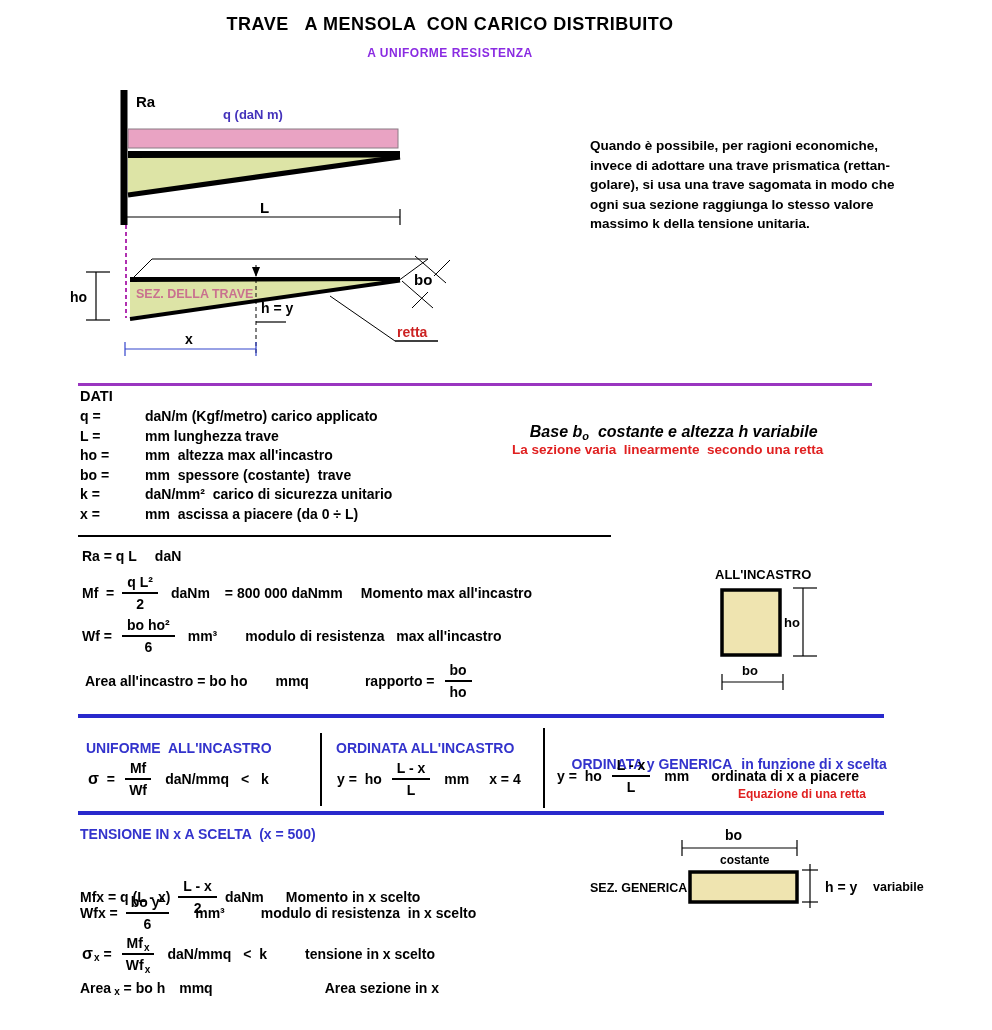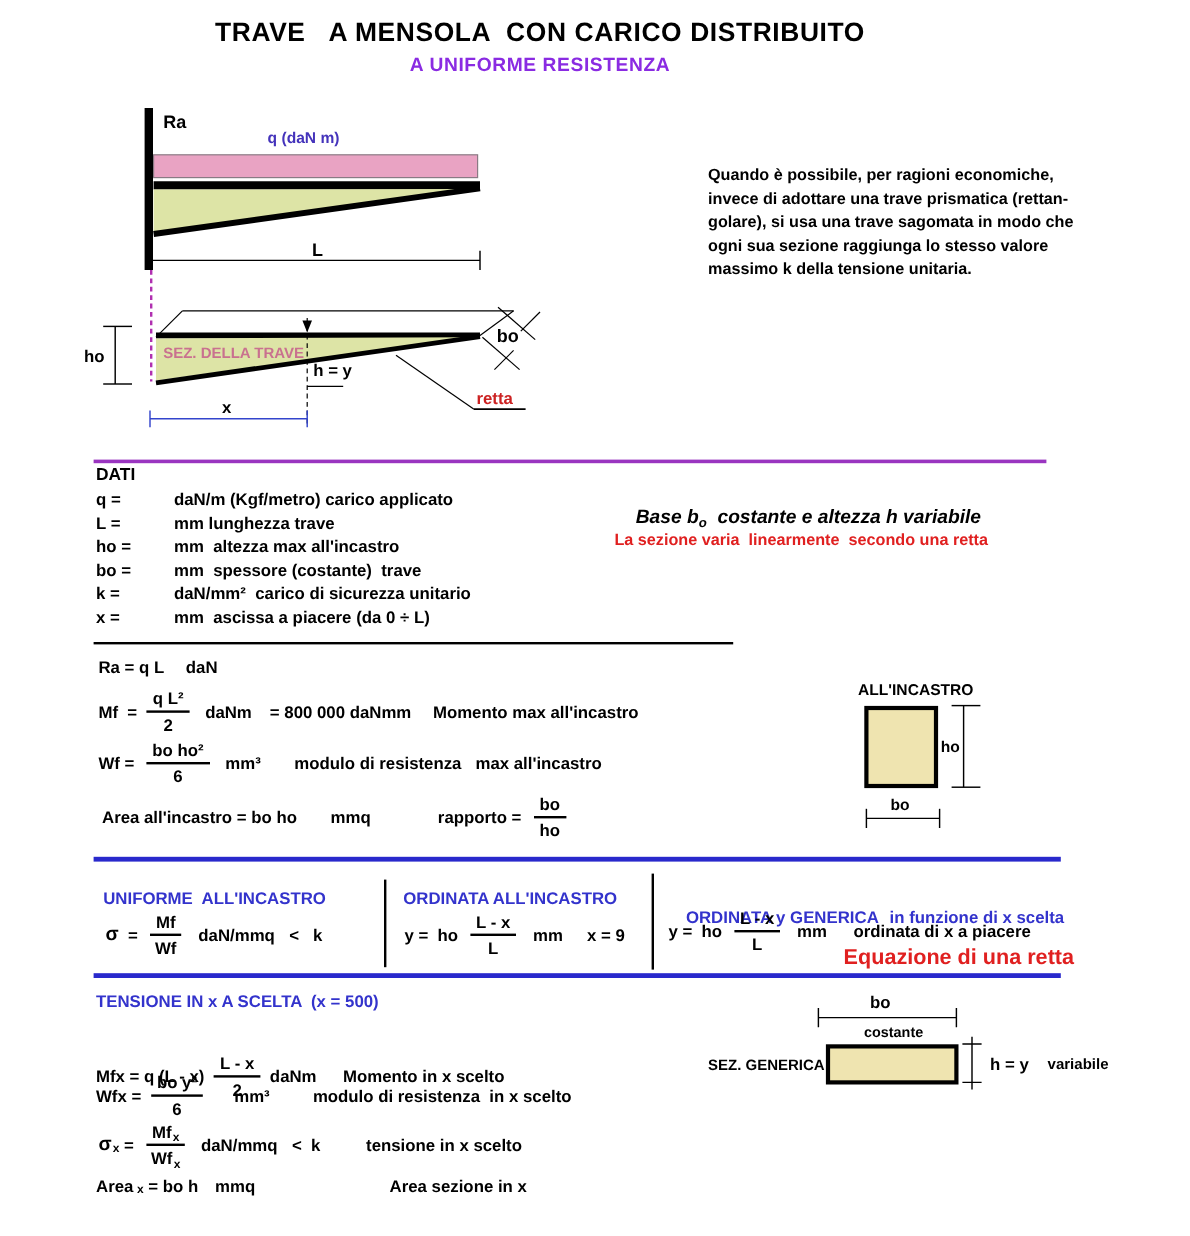--- a/index.html
+++ b/index.html
@@ -3,22 +3,22 @@
 <meta charset="utf-8">
 <style>
   html,body { margin:0; padding:0; background:#ffffff; }
   .page {
     position:relative; width:992px; height:1030px; background:#ffffff;
     font-family:"Liberation Sans", sans-serif; font-weight:bold; color:#000;
     overflow:hidden;
   }
   .abs { position:absolute; }
   .pre { white-space:pre; }
-  .title { left:0; top:14px; width:900px; text-align:center; font-size:22px; letter-spacing:0.5px; white-space:pre; }
-  .subtitle { left:0; top:46px; width:900px; text-align:center; font-size:16px; color:#8a2be2; letter-spacing:0.5px; }
+  .title { left:0; top:14px; width:900px; text-align:center; font-size:18px; letter-spacing:0.5px; white-space:pre; }
+  .subtitle { left:0; top:46px; width:900px; text-align:center; font-size:12px; color:#8a2be2; letter-spacing:0.5px; }
   .intro { left:590px; top:136px; width:402px; font-size:13.5px; line-height:19.5px; }
   .hr-purple { left:78px; top:383px; width:794px; height:3px; background:#9a35c0; }
   .hr-thin { left:78px; top:535px; width:533px; height:2px; background:#000; }
   .hr-blue { left:78px; width:806px; height:4px; background:#2929cc; }
   .vdiv { width:2px; background:#000; }
   .dati { left:80px; top:388px; font-size:14.5px; }
   .dati-rows { left:80px; top:407px; font-size:14px; line-height:19.5px; }
   .dati-row { display:flex; }
   .dati-term { width:65px; white-space:pre; }
   .dati-desc { white-space:pre; }
@@ -210,36 +210,36 @@
   </div>
 
   <div class="sec-title" style="left:336px; top:740px;">ORDINATA ALL'INCASTRO</div>
   <div class="frow" style="left:337px; top:758px; height:42px;">
     <span class="pre">y =  ho</span>
     <span class="frac" style="margin-left:10px;">
       <span class="num">L - x</span>
       <span class="den">L</span>
     </span>
     <span class="pre" style="margin-left:14px;">mm</span>
-    <span class="pre" style="margin-left:20px;">x = 9</span>
+    <span class="pre" style="margin-left:20px;">x = 4</span>
   </div>
 
   <div class="sec-title" style="left:556px; top:740px;">
     <span>ORDINATA y GENERICA</span><span style="margin-left:9px;">in funzione di x scelta</span>
   </div>
   <div class="frow" style="left:557px; top:755px; height:42px;">
     <span class="pre">y =  ho</span>
     <span class="frac" style="margin-left:10px;">
       <span class="num">L - x</span>
       <span class="den">L</span>
     </span>
     <span class="pre" style="margin-left:14px;">mm</span>
     <span class="pre" style="margin-left:22px;">ordinata di x a piacere</span>
   </div>
-  <div class="abs red" style="left:703px; top:787px; font-size:18px;">Equazione di una retta</div>
+  <div class="abs red" style="left:738px; top:787px; font-size:12px;">Equazione di una retta</div>
 
   <div class="sec-title" style="left:80px; top:826px;">TENSIONE IN x A SCELTA  (x = 500)</div>
 
   <div class="frow" style="left:80px; top:876px; height:42px;">
     <span class="pre">Mfx = q (L - x)</span>
     <span class="frac" style="margin-left:8px;">
       <span class="num">L - x</span>
       <span class="den">2</span>
     </span>
     <span class="pre" style="margin-left:8px;">daNm</span>

